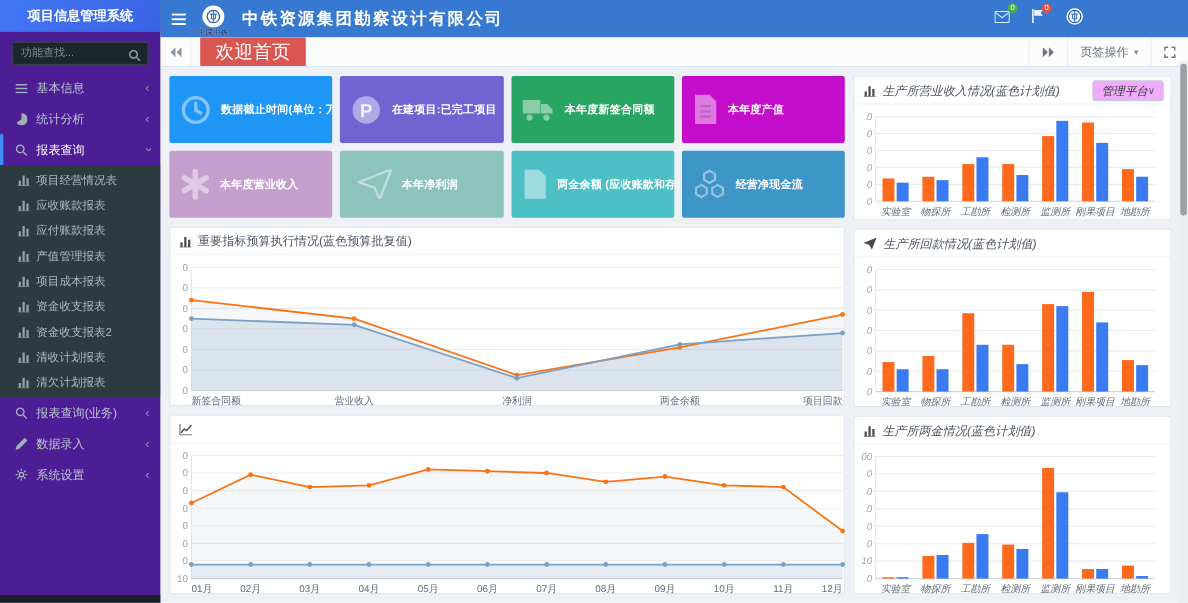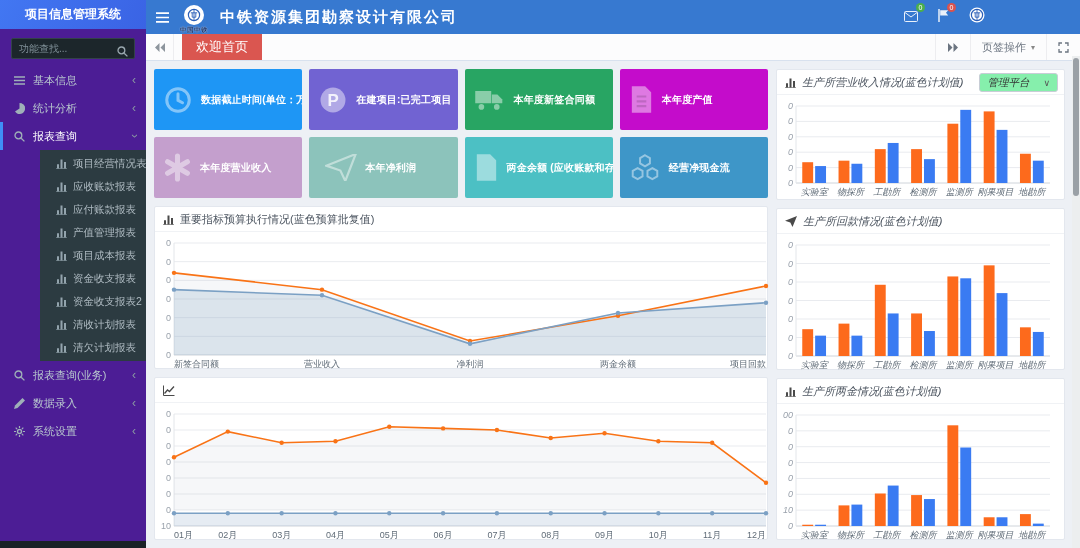--- a/index.html
+++ b/index.html
@@ -16,21 +16,21 @@
     color:#c7d0d5; font-size:10px; padding:0 22px 0 7px; outline:none; }
   .search-row input::placeholder { color:#7f8f97; }
   .search-row .mag { position:absolute; right:18px; top:14px; color:#9aa8af; }
   .menu { flex:1; overflow:hidden; }
   .menu-item { height:28px; display:flex; align-items:center; gap:8px; padding:0 10px;
     color:#b8c7ce; font-size:11px; cursor:pointer; border-left:3px solid transparent; }
   .menu-item .mi { display:inline-flex; width:12px; justify-content:center; color:#9fb0b8; }
   .menu-item .chev { margin-left:auto; color:#8a9aa2; font-size:12px; line-height:1; }
   .menu-item.open { border-left-color:#3f8ef7; color:#fff; }
   .menu-item.open .chev { transform:rotate(-90deg); }
-  .submenu { background:#2c3b41; padding:2px 0;margin-left:40px; }
+  .submenu { background:#2c3b41; padding:2px 0; }
   .submenu-item { height:23px; display:flex; align-items:center; gap:6px; padding:0 8px 0 16px;
     color:#aebac1; font-size:10.5px; cursor:pointer; white-space:nowrap; }
   .submenu-item .mi { display:inline-flex; width:11px; color:#93a4ad; }
   .sidebar-footer { height:7px; background:#1a2226; }
 
   
   .main { flex:1; display:flex; flex-direction:column; min-width:0; position:relative; }
   .topbar { height:34px; background:#3779d0; display:flex; align-items:center; color:#fff; flex-shrink:0; }
   .hamburger { width:32px; height:100%; display:flex; align-items:center; justify-content:center; color:#fff; cursor:pointer; }
   .logo-wrap { display:flex; flex-direction:column; align-items:center; margin:6px 2px 0 2px; z-index:5; }
@@ -41,21 +41,21 @@
   .icon-badge { position:relative; display:inline-flex; cursor:pointer; color:#eaf1fa; }
   .badge { position:absolute; top:-5px; right:-7px; min-width:9px; height:9px; border-radius:5px;
     font-size:7px; line-height:9px; text-align:center; color:#fff; padding:0 1px; }
   .badge.green { background:#4cae4c; }
   .badge.red { background:#d9534f; }
   .recent { display:flex; align-items:center; gap:5px; font-size:11px; cursor:pointer; color:#fff;margin-top:48px; }
 
   .tabbar { height:27px; background:#fcfcfd; border-bottom:1px solid #d8e1ee; display:flex; align-items:center; flex-shrink:0; }
   .tab-nav { width:28px; height:100%; display:flex; align-items:center; justify-content:center;
     color:#8d959d; border-right:1px solid #ededf0; cursor:pointer; }
-  .tab-active { margin-left:8px; height:100%; background:#da5650; color:#fff; font-size:13px;
+  .tab-active { margin-left:8px; height:100%; background:#da5650; color:#fff; font-size:17px;
     display:flex; align-items:center; padding:0 14px; cursor:pointer; }
   .tab-right { margin-left:auto; height:100%; display:flex; align-items:stretch; }
   .tab-right > div { display:flex; align-items:center; padding:0 11px; border-left:1px solid #ededf0;
     color:#6b7480; font-size:11px; cursor:pointer; gap:5px; }
 
   .content { flex:1; background:#edf0f5; padding:8px 15px 8px 8px; display:flex; gap:8px; min-height:0; }
   .col-left { flex:1; display:flex; flex-direction:column; gap:8px; min-width:0; }
   .col-right { width:289px; display:flex; flex-direction:column; gap:8px; flex-shrink:0;font-style:italic; }
 
   .cards { display:grid; grid-template-columns:repeat(4,1fr); grid-auto-rows:61px; gap:7px; }
@@ -63,22 +63,22 @@
   .card-icon { color:rgba(255,255,255,0.45); flex-shrink:0; display:inline-flex; }
   .card-label { font-size:10px; font-weight:bold; white-space:nowrap; letter-spacing:0.2px; }
 
   .panel { background:#fff; border:1px solid #e3e7ee; border-radius:2px; display:flex; flex-direction:column; min-height:0; }
   .panel-header { height:25px; display:flex; align-items:center; gap:6px; padding:0 8px;
     border-bottom:1px solid #f0f2f5; flex-shrink:0; position:relative; }
   .p-icon { display:inline-flex; color:#4a4a4a; }
   .p-title { font-size:11px; color:#4c5560; }
   .panel-body { flex:1; position:relative; min-height:0; }
   .chart { position:absolute; left:2px; right:4px; top:3px; bottom:1px; }
-  .mini-select { position:absolute; right:6px; top:3px; height:19px; background:#86efac; border:1px solid #c8cdd6;
-    border-radius:3px; display:flex; align-items:center; gap:14px; padding:0 7px; font-size:10.5px; color:#333; cursor:pointer; }
+  .mini-select { position:absolute; right:6px; top:3px; height:19px; background:#f0abfc; border:1px solid #c8cdd6;
+    border-radius:3px; display:flex; align-items:center; padding:0 7px; font-size:10.5px; color:#333; cursor:pointer; }
   .mini-select .caret { color:#555; font-size:9px; }
 
   #panel-income { height:131px; flex-shrink:0; }
   #panel-budget, #panel-receivable, #panel-huikuan, #panel-liangjin { flex:1; }
 
   .scrollbar { position:absolute; right:0; top:56px; bottom:0; width:8px; background:#eceeef; }
   .scrollbar .thumb { position:absolute; top:2px; left:1px; width:6px; height:138px; background:#9aa0a6; border-radius:3px; }
 </style>
 </head>
 <body>

